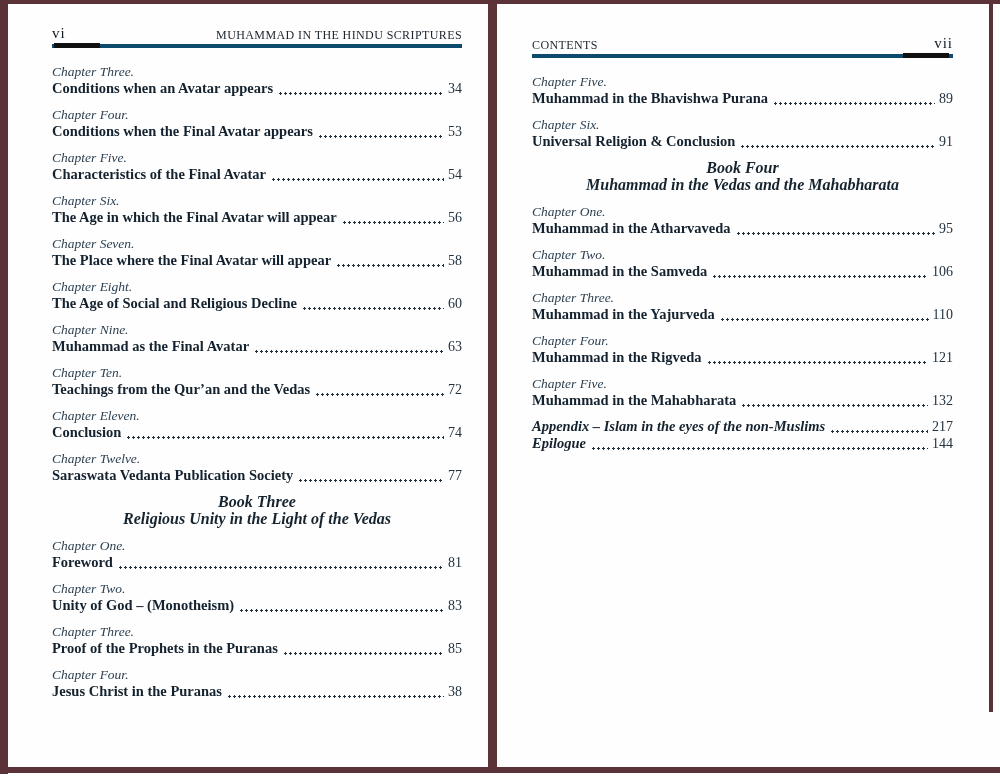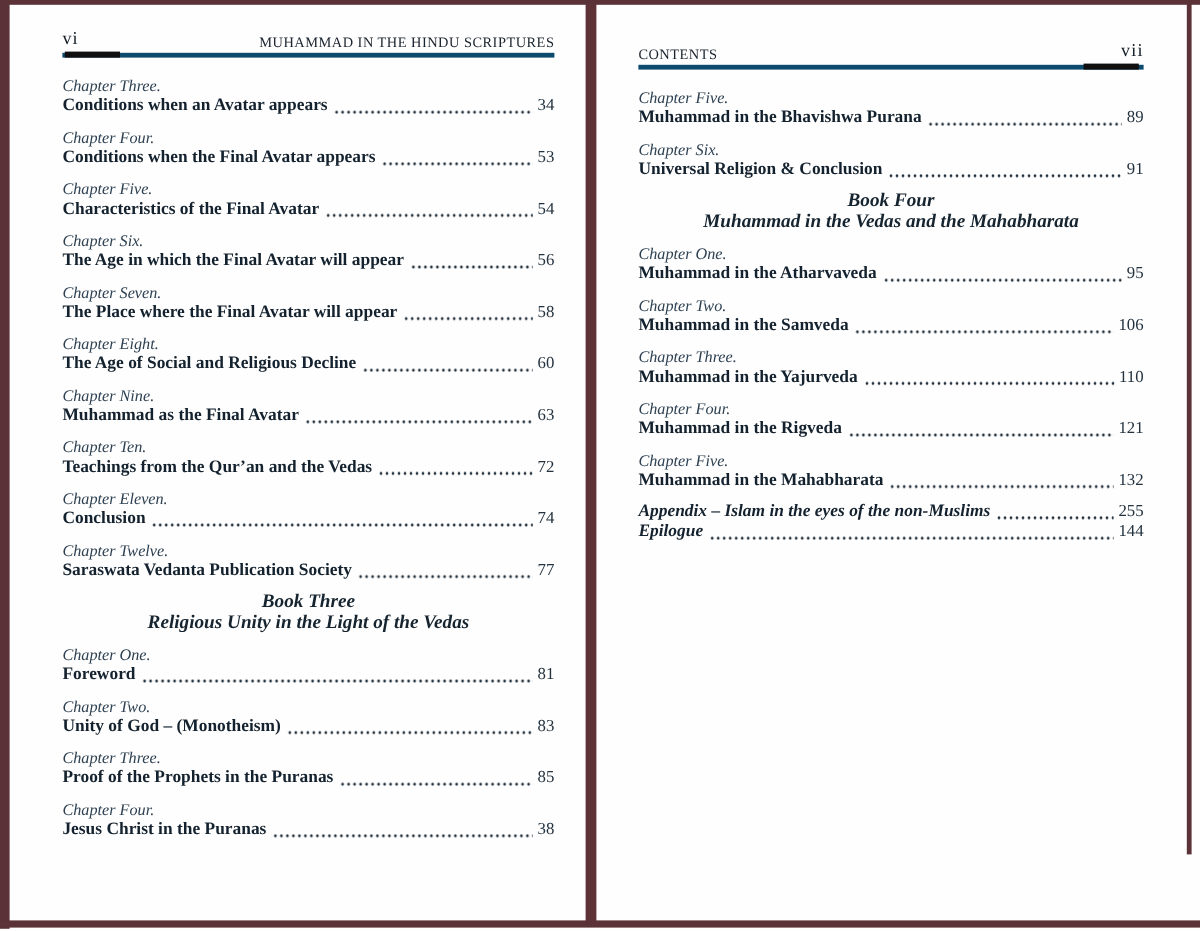--- a/index.html
+++ b/index.html
@@ -280,21 +280,21 @@
             <span class="page-num">132</span>
           </div>
         </div>
       </div>
 
     <div class="back-matter">
 
         <div class="toc-line back-line">
           <span class="toc-title">Appendix – Islam in the eyes of the non-Muslims</span>
           <span class="leader"></span>
-          <span class="page-num">255</span>
+          <span class="page-num">217</span>
         </div>
 
         <div class="toc-line back-line">
           <span class="toc-title">Epilogue</span>
           <span class="leader"></span>
           <span class="page-num">144</span>
         </div>
       </div>
   </div>
 </div>

